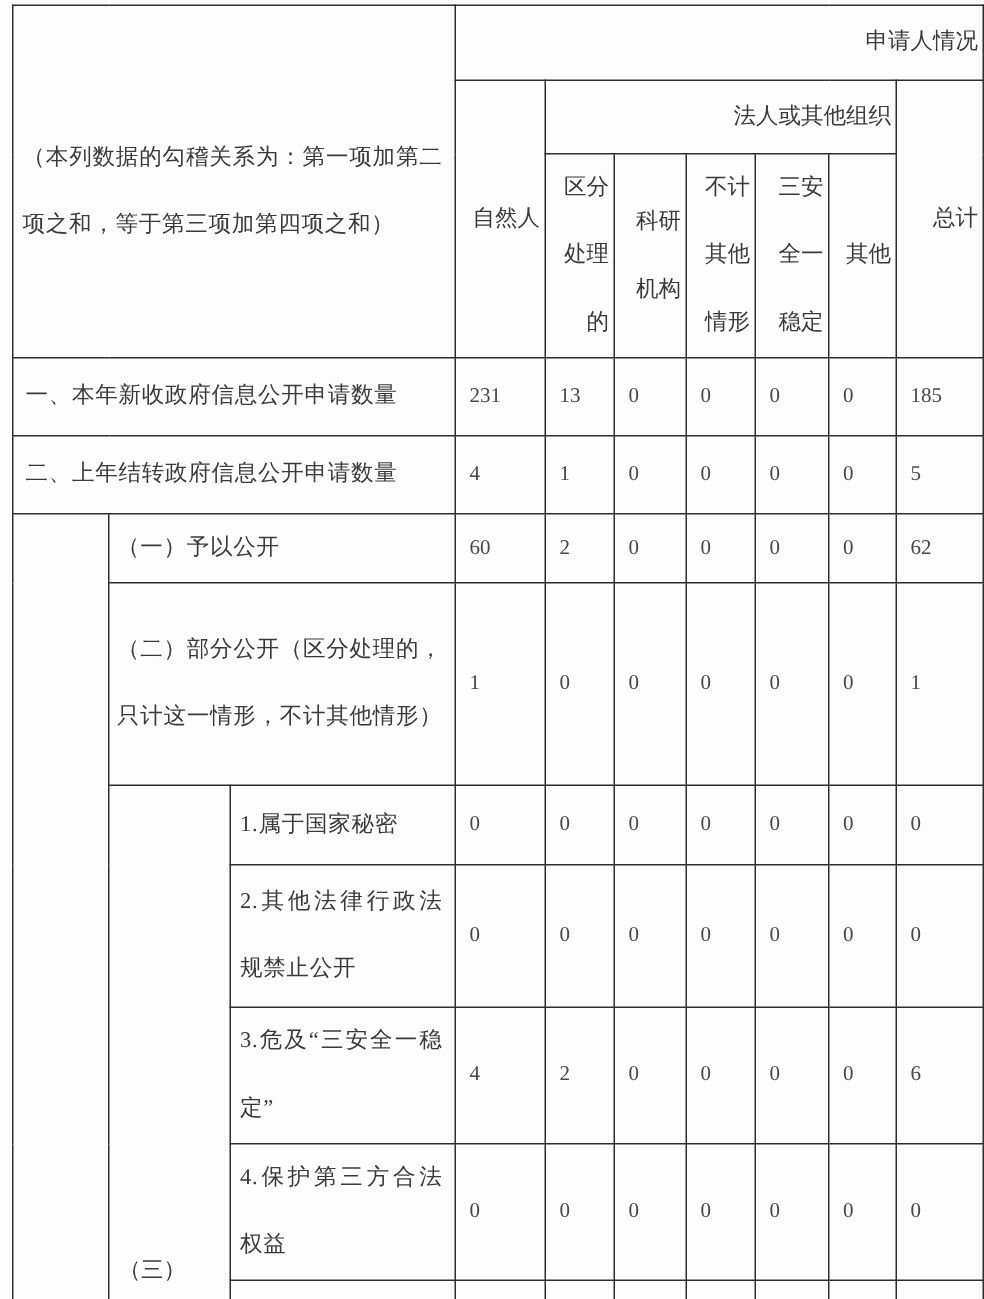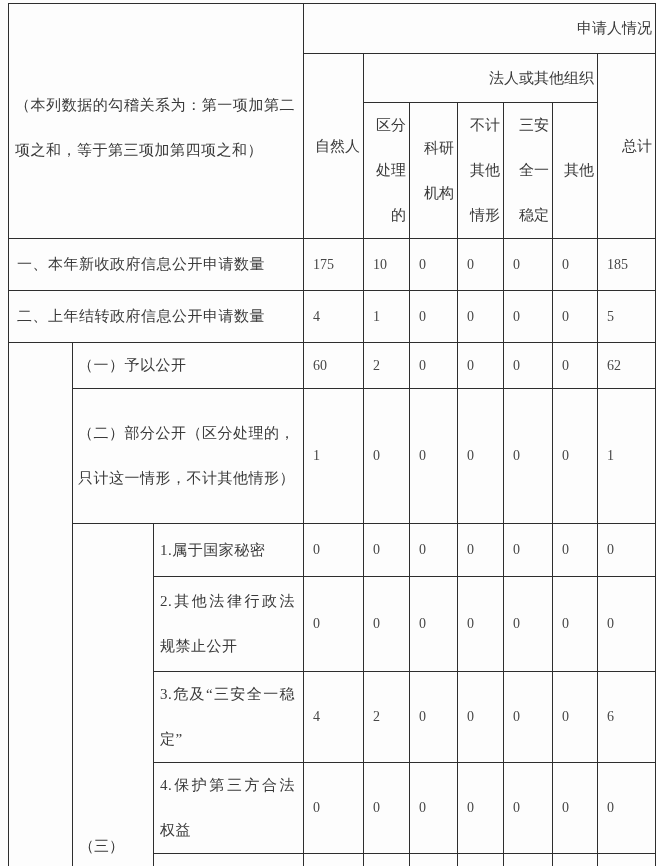--- a/index.html
+++ b/index.html
@@ -106,22 +106,22 @@
     <tr class="hr3">
       <td class="hd">区分处理的</td>
       <td class="hd">科研机构</td>
       <td class="hd">不计其他情形</td>
       <td class="hd">三安全一稳定</td>
       <td class="hd">其他</td>
     </tr>
 
     <tr class="dr1">
       <td class="lbl" colspan="3">一、本年新收政府信息公开申请数量</td>
-      <td class="num">175</td>
-      <td class="num">10</td>
+      <td class="num">231</td>
+      <td class="num">13</td>
       <td class="num">0</td>
       <td class="num">0</td>
       <td class="num">0</td>
       <td class="num">0</td>
       <td class="num">185</td>
     </tr>
 
     <tr class="dr2">
       <td class="lbl" colspan="3">二、上年结转政府信息公开申请数量</td>
       <td class="num">4</td>

